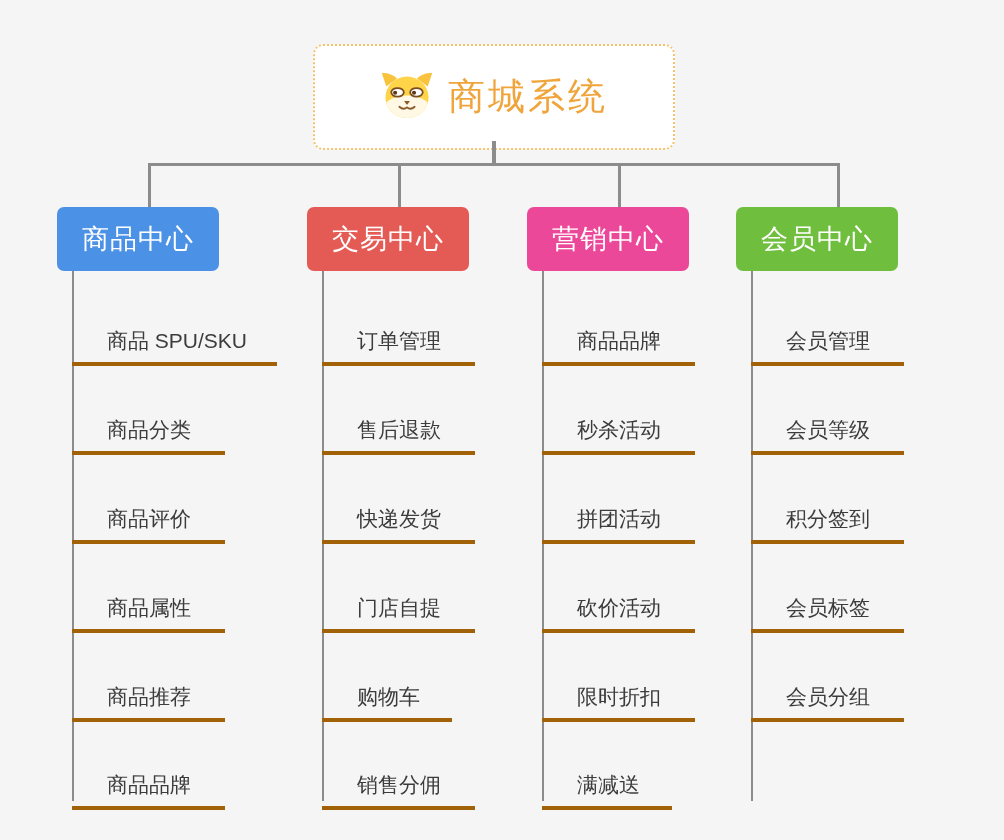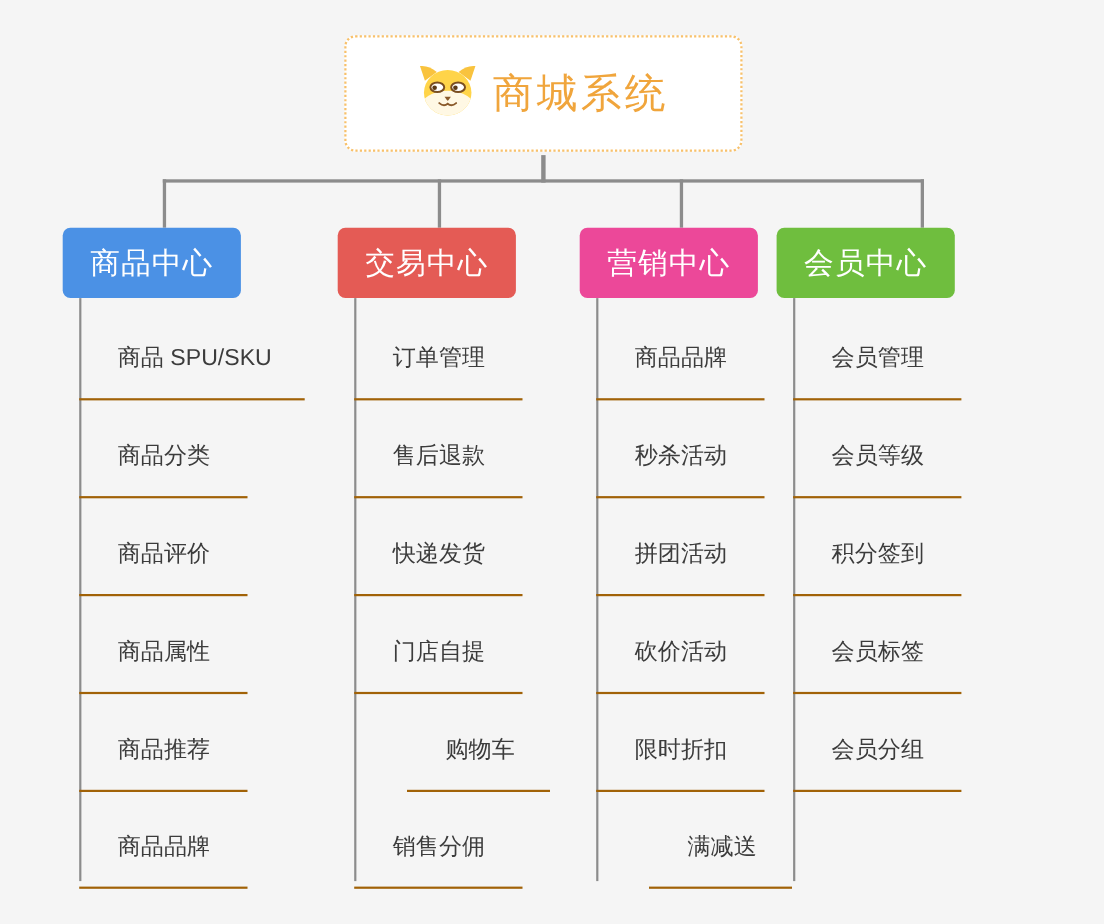--- a/index.html
+++ b/index.html
@@ -7,21 +7,21 @@
     width: 1004px; height: 840px;
     background: #F5F5F5;
     font-family: "Liberation Sans", "DejaVu Sans", sans-serif;
     position: relative;
     overflow: hidden;
   }
   .canvas { position: absolute; left: 0; top: 0; width: 1004px; height: 840px; }
 
   
   .root-node {
-    position: absolute; left: 313px; top: 32px;
+    position: absolute; left: 313px; top: 44px;
     width: 358px; height: 102px;
     background: #FFFFFF;
     border: 2px dotted #F8C16B;
     border-radius: 10px;
     display: flex; align-items: center; justify-content: center;
     gap: 14px;
     box-sizing: content-box;
   }
   .root-title {
     font-size: 37px;
@@ -39,54 +39,54 @@
   .drop-1 { left: 148px; }
   .drop-2 { left: 398px; }
   .drop-3 { left: 618px; }
   .drop-4 { left: 837px; }
 
   
   .branch { position: absolute; top: 207px; width: 250px; height: 600px; }
   .b1 { left: 57px; }
   .b2 { left: 307px; }
   .b3 { left: 527px; }
-  .b4 { left: 706px; }
+  .b4 { left: 736px; }
 
   .branch-box {
     position: absolute; left: 0; top: 0;
     width: 162px; height: 64px;
     border-radius: 7px;
     color: #FFFFFF;
     font-size: 27px;
     letter-spacing: 1px;
     display: flex; align-items: center; justify-content: center;
     white-space: nowrap;
   }
   .trunk {
     position: absolute; left: 15px; top: 64px;
     width: 2px; height: 530px;
     background: #8C8C8C;
   }
   .item {
     position: absolute; left: 15px;
     height: 44px; width: 118px;
     padding: 0 0 7px 35px;
-    border-bottom: 2px solid #a16207;
-    display: flex; 
+    border-bottom: 4px solid #a16207;
+    display: flex; align-items: flex-end;
     box-sizing: content-box;
   }
   .item-label {
     font-size: 21px;
     color: #3C3C3C;
     white-space: nowrap;
   }
   .r1 { top: 104px; } .r2 { top: 193px; } .r3 { top: 282px; }
   .r4 { top: 371px; } .r5 { top: 460px; } .r6 { top: 548px; }
   .w-wide  { width: 170px; }
-  .w-short { width: 95px; margin-left: 48px; }
+  .w-short { width: 95px; }
 </style>
 </head>
 <body>
 
 <div class="canvas">
 
   <div class="root-node">
     <span class="root-icon">
       <svg width="54" height="49" viewBox="0 0 60 54" aria-hidden="true">
         <defs>

